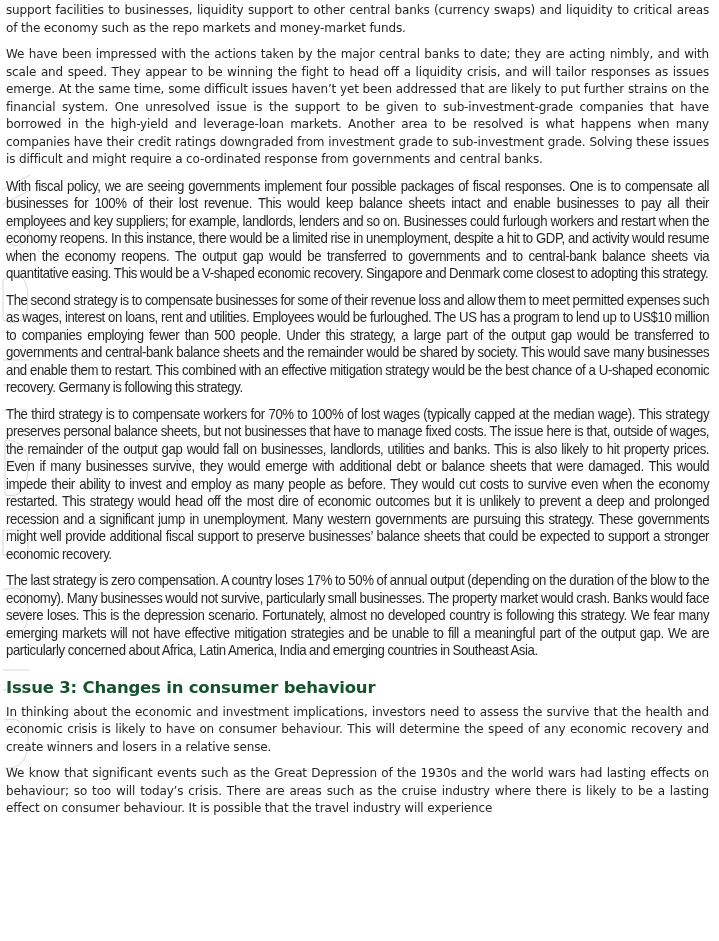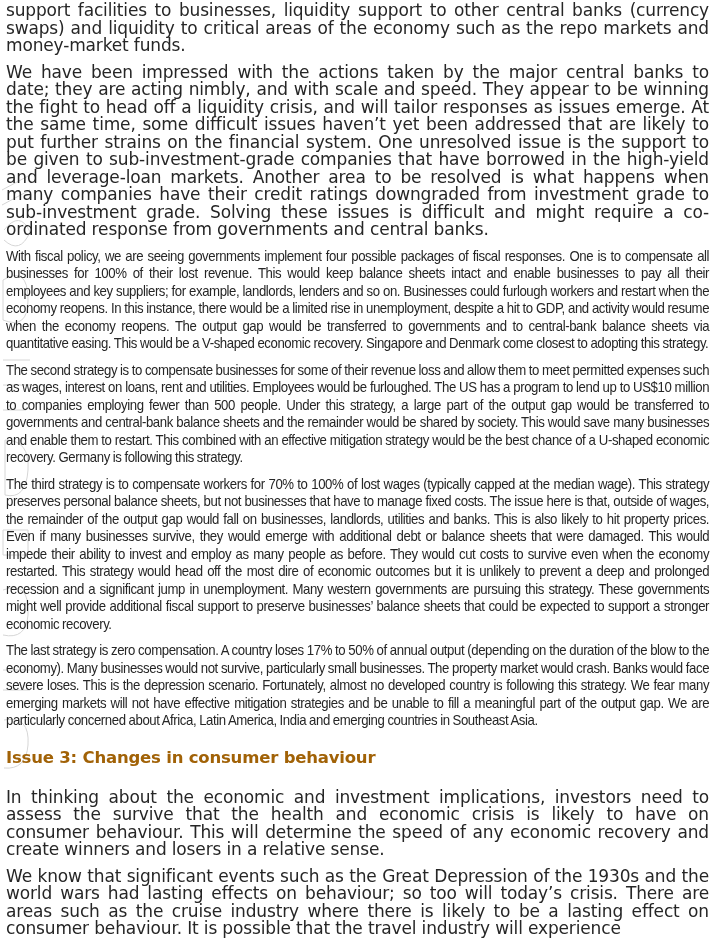--- a/index.html
+++ b/index.html
@@ -16,40 +16,40 @@
       color: #262626;
     }
     .page {
       position: absolute;
       left: 6px;
       top: 2px;
       width: 703px;
     }
     .para {
       margin: 0 0 9px 0;
-      font-size: 17px;
+      font-size: 12px;
       line-height: 17.5px;
       text-align: justify;
       letter-spacing: -0.15px;
     }
     .para.condensed {
       font-family: "Liberation Sans", sans-serif;
       font-size: 14.2px;
       letter-spacing: -0.45px;
       word-spacing: -0.3px;
       transform: scaleX(0.93);
       transform-origin: left top;
       width: 756px;
     }
     .heading {
-      margin: 18px 0 22px 0;
+      margin: 18px 0 7px 0;
       font-family: "DejaVu Sans", sans-serif;
       font-weight: bold;
       font-size: 16.5px;
-      color: #a16207;
+      color: #14532d;
       letter-spacing: -0.2px;
     }
     .watermark {
       position: absolute;
       left: 0;
       top: 170px;
       width: 34px;
       height: 620px;
       pointer-events: none;
       opacity: 0.35;

